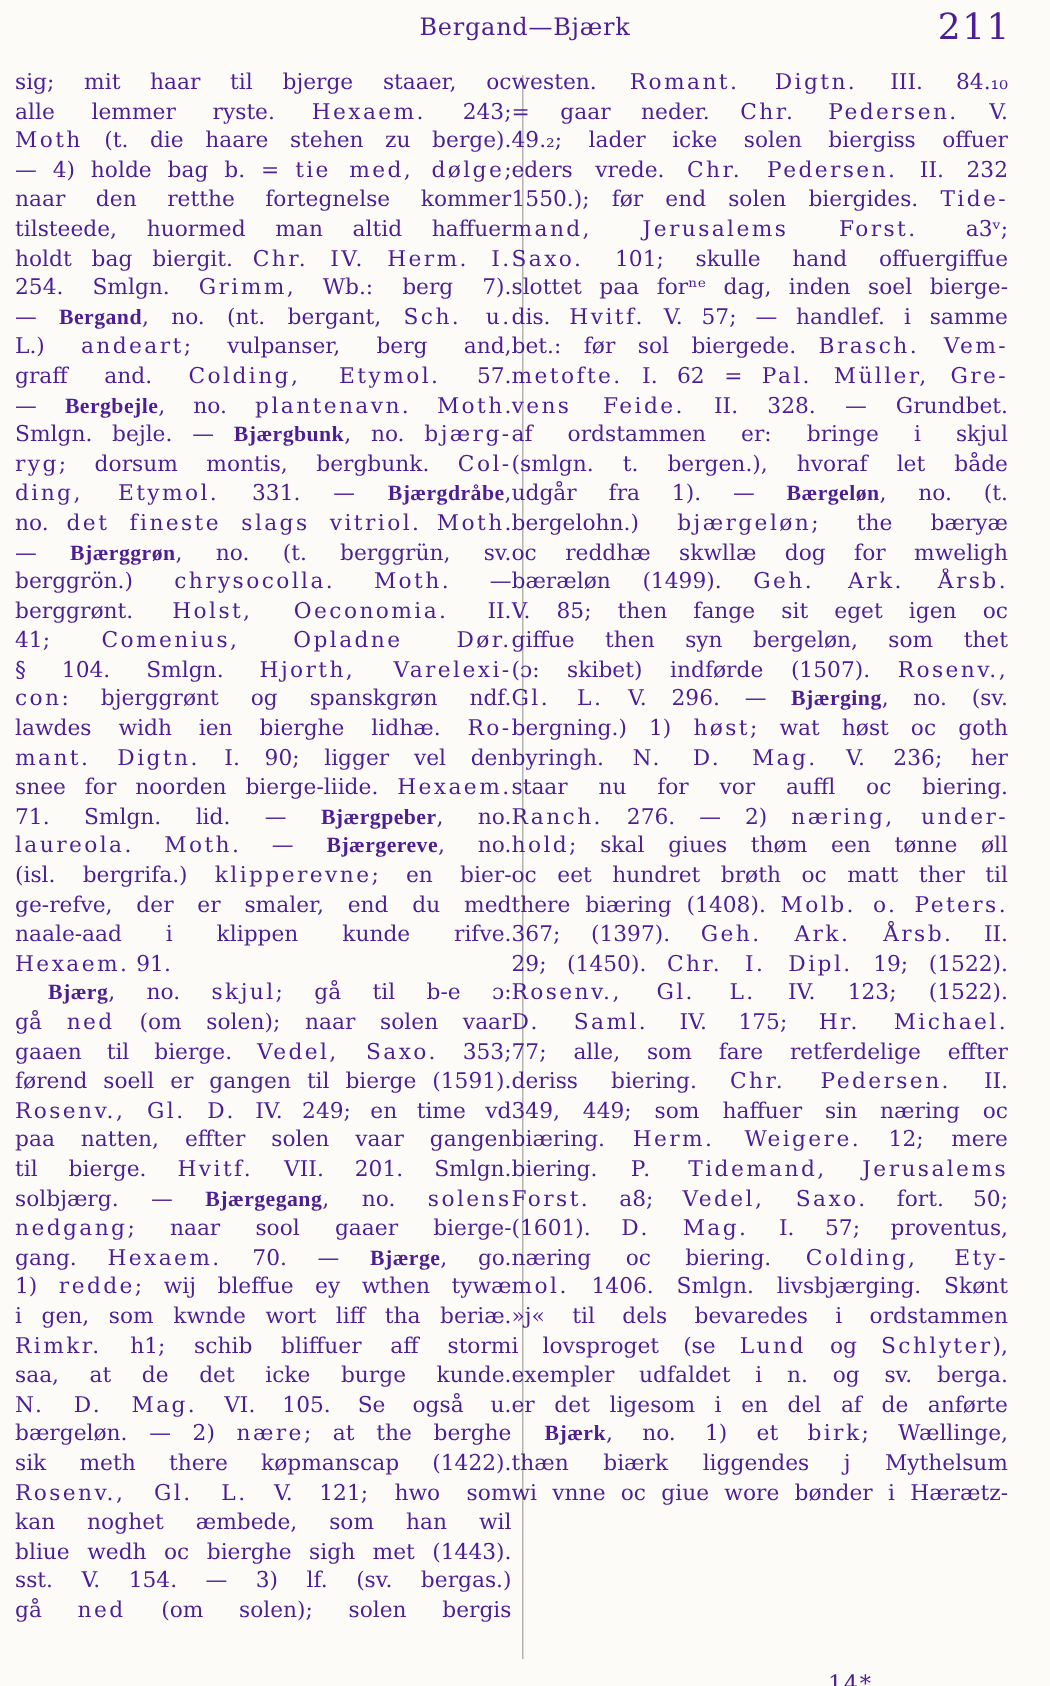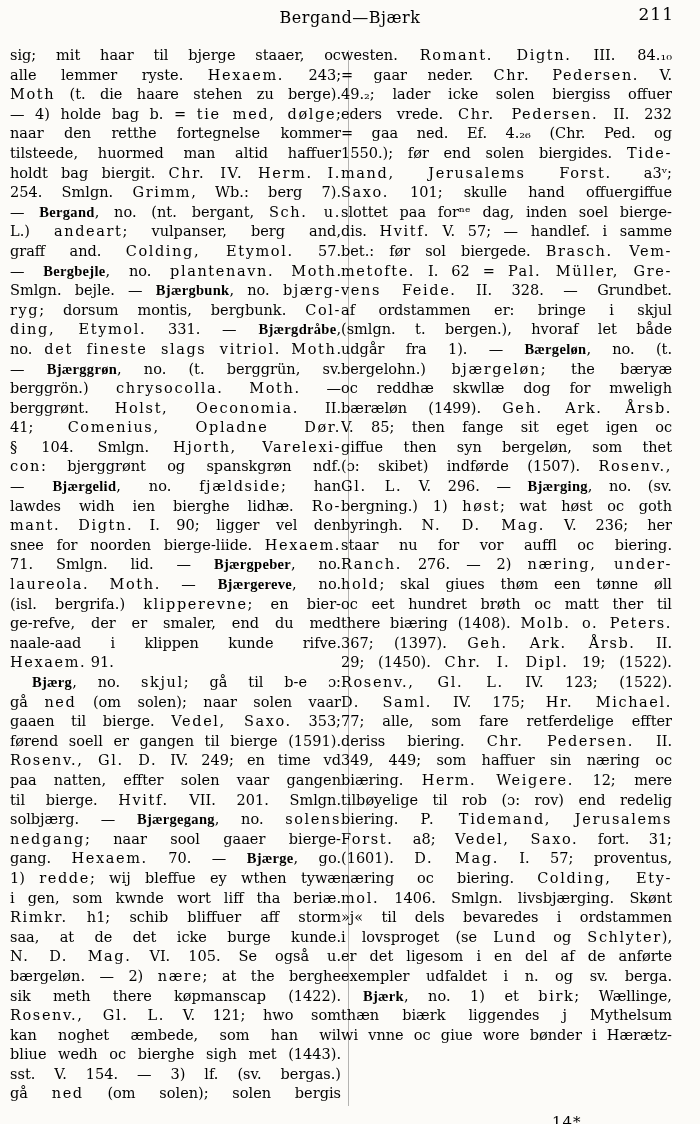--- a/index.html
+++ b/index.html
@@ -1,31 +1,31 @@
 <!DOCTYPE html>
 <html><head>
 <meta charset="utf-8">
 <style>
   html,body{margin:0;padding:0;background:#e8e8e6;}
   .page{
     position:relative;
     width:700px;height:1124px;
     margin:0 auto;
     background:#fcfbf8;
-    color:#000000;
+    color:#4c1d95;
     font-family:"DejaVu Serif", serif;
     overflow:hidden;
   }
   .running-head{
     position:absolute;top:8px;left:0;width:100%;
     text-align:center;font-size:16px;letter-spacing:.5px;
   }
   .page-num{
     position:absolute;top:4px;right:26px;
-    font-size:17px;letter-spacing:1px;
+    font-size:24px;letter-spacing:1px;
   }
   .gutter-rule{
     position:absolute;left:348px;top:50px;height:1056px;width:0;
     border-left:1px solid rgba(90,90,90,.45);
   }
   .columns{
     position:absolute;top:46px;left:10px;width:682px;
     display:flex;
   }
   .col{width:331px;}
@@ -69,21 +69,20 @@
         <div class="line"><span class="t">Smlgn. bejle. — </span><span class="hw">Bjærgbunk</span><span class="t">, no. </span><span class="sp">bjærg-</span></div>
         <div class="line"><span class="sp">ryg</span><span class="t">; dorsum montis, bergbunk. </span><span class="sp">Col-</span></div>
         <div class="line"><span class="sp">ding, Etymol.</span><span class="t"> 331. — </span><span class="hw">Bjærgdråbe</span><span class="t">,</span></div>
         <div class="line"><span class="t">no. </span><span class="sp">det fineste slags vitriol</span><span class="t">. </span><span class="sp">Moth</span><span class="t">.</span></div>
         <div class="line"><span class="t">— </span><span class="hw">Bjærggrøn</span><span class="t">, no. (t. berggrün, sv.</span></div>
         <div class="line"><span class="t">berggrön.) </span><span class="sp">chrysocolla</span><span class="t">. </span><span class="sp">Moth</span><span class="t">. —</span></div>
         <div class="line"><span class="t">berggrønt. </span><span class="sp">Holst, Oeconomia.</span><span class="t"> II.</span></div>
         <div class="line"><span class="t">41; </span><span class="sp">Comenius, Opladne Dør.</span></div>
         <div class="line"><span class="t">§ 104. Smlgn. </span><span class="sp">Hjorth, Varelexi-</span></div>
         <div class="line"><span class="sp">con</span><span class="t">: bjerggrønt og spanskgrøn ndf.</span></div>
-        <div class="line"><span class="t">— </span><span class="hw">Bjærgelid</span><span class="t">, no. </span><span class="sp">fjældside</span><span class="t">; han</span></div>
         <div class="line"><span class="t">lawdes widh ien bierghe lidhæ. </span><span class="sp">Ro-</span></div>
         <div class="line"><span class="sp">mant. Digtn.</span><span class="t"> I. 90; ligger vel den</span></div>
         <div class="line"><span class="t">snee for noorden bierge-liide. </span><span class="sp">Hexaem.</span></div>
         <div class="line"><span class="t">71. Smlgn. lid. — </span><span class="hw">Bjærgpeber</span><span class="t">, no.</span></div>
         <div class="line"><span class="sp">laureola</span><span class="t">. </span><span class="sp">Moth</span><span class="t">. — </span><span class="hw">Bjærgereve</span><span class="t">, no.</span></div>
         <div class="line"><span class="t">(isl. bergrifa.) </span><span class="sp">klipperevne</span><span class="t">; en bier-</span></div>
         <div class="line"><span class="t">ge-refve, der er smaler, end du med</span></div>
         <div class="line"><span class="t">naale-aad i klippen kunde rifve.</span></div>
         <div class="line nojust"><span class="sp">Hexaem.</span><span class="t"> 91.</span></div>
         <div class="line indent"><span class="hw">Bjærg</span><span class="t">, no. </span><span class="sp">skjul</span><span class="t">; gå til b-e ɔ:</span></div>
@@ -107,21 +106,20 @@
         <div class="line"><span class="t">kan noghet æmbede, som han wil</span></div>
         <div class="line"><span class="t">bliue wedh oc bierghe sigh met (1443).</span></div>
         <div class="line"><span class="t">sst. V. 154. — 3) lf. (sv. bergas.)</span></div>
         <div class="line"><span class="t">gå </span><span class="sp">ned</span><span class="t"> (om solen); solen bergis</span></div>
       </div>
     <div class="col">
         <div class="line"><span class="t">westen. </span><span class="sp">Romant. Digtn.</span><span class="t"> III. 84.₁₀</span></div>
         <div class="line"><span class="t">= gaar neder. </span><span class="sp">Chr. Pedersen.</span><span class="t"> V.</span></div>
         <div class="line"><span class="t">49.₂; lader icke solen biergiss offuer</span></div>
         <div class="line"><span class="t">eders vrede. </span><span class="sp">Chr. Pedersen.</span><span class="t"> II. 232</span></div>
-        <div class="line"><span class="t">= gaa ned. Ef. 4.₂₆ (Chr. Ped. og</span></div>
         <div class="line"><span class="t">1550.); før end solen biergides. </span><span class="sp">Tide-</span></div>
         <div class="line"><span class="sp">mand, Jerusalems Forst.</span><span class="t"> a3ᵛ;</span></div>
         <div class="line"><span class="sp">Saxo.</span><span class="t"> 101; skulle hand offuergiffue</span></div>
         <div class="line"><span class="t">slottet paa forⁿᵉ dag, inden soel bierge-</span></div>
         <div class="line"><span class="t">dis. </span><span class="sp">Hvitf.</span><span class="t"> V. 57; — handlef. i samme</span></div>
         <div class="line"><span class="t">bet.: før sol biergede. </span><span class="sp">Brasch. Vem-</span></div>
         <div class="line"><span class="sp">metofte.</span><span class="t"> I. 62 = </span><span class="sp">Pal. Müller, Gre-</span></div>
         <div class="line"><span class="sp">vens Feide.</span><span class="t"> II. 328. — Grundbet.</span></div>
         <div class="line"><span class="t">af ordstammen er: bringe i skjul</span></div>
         <div class="line"><span class="t">(smlgn. t. bergen.), hvoraf let både</span></div>
@@ -141,29 +139,28 @@
         <div class="line"><span class="t">oc eet hundret brøth oc matt ther til</span></div>
         <div class="line"><span class="t">there biæring (1408). </span><span class="sp">Molb. o. Peters.</span></div>
         <div class="line"><span class="t">367; (1397). </span><span class="sp">Geh. Ark. Årsb.</span><span class="t"> II.</span></div>
         <div class="line"><span class="t">29; (1450). </span><span class="sp">Chr. I. Dipl.</span><span class="t"> 19; (1522).</span></div>
         <div class="line"><span class="sp">Rosenv., Gl. L.</span><span class="t"> IV. 123; (1522).</span></div>
         <div class="line"><span class="sp">D. Saml.</span><span class="t"> IV. 175; </span><span class="sp">Hr. Michael.</span></div>
         <div class="line"><span class="t">77; alle, som fare retferdelige effter</span></div>
         <div class="line"><span class="t">deriss biering. </span><span class="sp">Chr. Pedersen.</span><span class="t"> II.</span></div>
         <div class="line"><span class="t">349, 449; som haffuer sin næring oc</span></div>
         <div class="line"><span class="t">biæring. </span><span class="sp">Herm. Weigere.</span><span class="t"> 12; mere</span></div>
-        <div class="line"><span class="t">tilbøyelige til rob (ɔ: rov) end redelig</span></div>
         <div class="line"><span class="t">biering. </span><span class="sp">P. Tidemand, Jerusalems</span></div>
-        <div class="line"><span class="sp">Forst.</span><span class="t"> a8; </span><span class="sp">Vedel, Saxo.</span><span class="t"> fort. 31;</span></div>
+        <div class="line"><span class="sp">Forst.</span><span class="t"> a8; </span><span class="sp">Vedel, Saxo.</span><span class="t"> fort. 50;</span></div>
         <div class="line"><span class="t">(1601). </span><span class="sp">D. Mag.</span><span class="t"> I. 57; proventus,</span></div>
         <div class="line"><span class="t">næring oc biering. </span><span class="sp">Colding, Ety-</span></div>
         <div class="line"><span class="sp">mol.</span><span class="t"> 1406. Smlgn. livsbjærging. Skønt</span></div>
         <div class="line"><span class="t">»j« til dels bevaredes i ordstammen</span></div>
         <div class="line"><span class="t">i lovsproget (se </span><span class="sp">Lund</span><span class="t"> og </span><span class="sp">Schlyter</span><span class="t">),</span></div>
+        <div class="line"><span class="t">exempler udfaldet i n. og sv. berga.</span></div>
         <div class="line"><span class="t">er det ligesom i en del af de anførte</span></div>
-        <div class="line"><span class="t">exempler udfaldet i n. og sv. berga.</span></div>
         <div class="line indent"><span class="hw">Bjærk</span><span class="t">, no. 1) et </span><span class="sp">birk</span><span class="t">; Wællinge,</span></div>
         <div class="line"><span class="t">thæn biærk liggendes j Mythelsum</span></div>
         <div class="line"><span class="t">wi vnne oc giue wore bønder i Hærætz-</span></div>
       </div>
   </div>
   <div class="sig-mark">14*</div>
 </div>
 
 </body></html>

